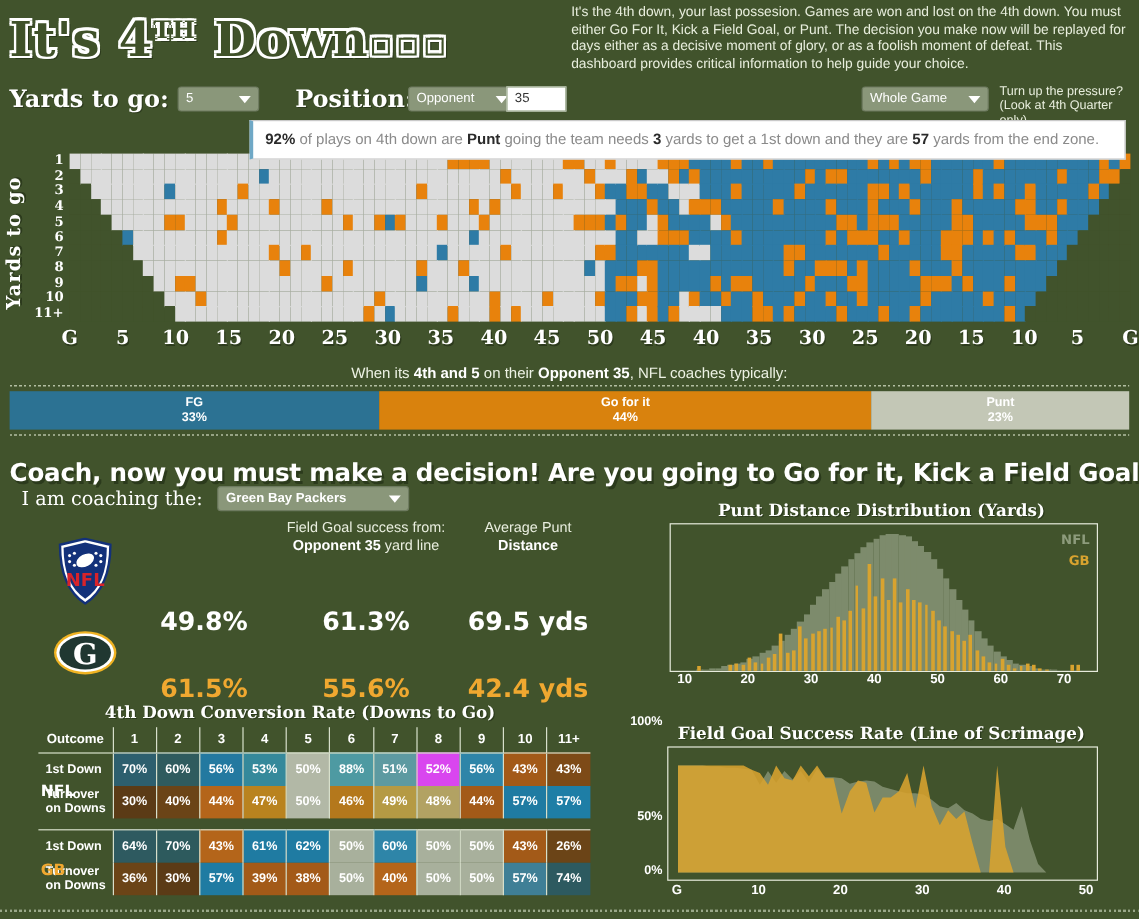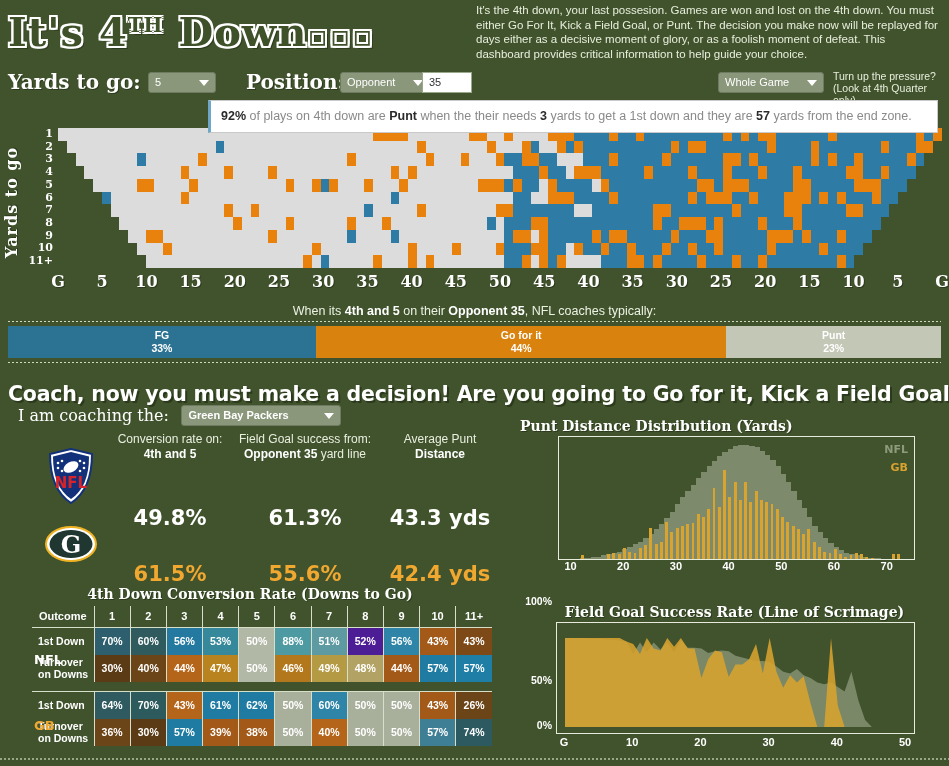--- a/index.html
+++ b/index.html
@@ -150,21 +150,21 @@
   .tbl .rowlbl{
     width:62px;text-align:left;padding-left:6px;font-weight:bold;font-size:10.5px;
     color:#ffffff;line-height:12px;
   }
   .tbl td.cell{height:27px;color:#ffffff;font-weight:bold;font-size:10.5px;}
   .grp-label{position:absolute;font-family:"DejaVu Sans",sans-serif;font-weight:bold;font-size:13px;}
   .sepline{border-left:1px solid #d7dfcb;}
   .topline{border-top:1px solid #d7dfcb;}
 
   
-  .pd-title{position:absolute;left:520px;top:418px;width:429px;text-align:left;
+  .pd-title{position:absolute;left:520px;top:418px;width:429px;text-align:center;
     font-family:"DejaVu Serif",serif;font-weight:bold;font-size:14px;color:#fff;
     text-shadow:1px 1px 0 #2b3a1c;}
   .pd-box{position:absolute;left:558px;top:436px;width:355px;height:122px;
     border:1px solid #e6ebdc;}
   .pd-bars{position:absolute;left:0;bottom:0;right:0;top:0;}
   .pd-bar{position:absolute;bottom:0;}
   .pd-leg{position:absolute;right:6px;font-family:"DejaVu Sans",sans-serif;
     font-weight:bold;font-size:11px;}
   .pd-axis{position:absolute;left:558px;top:560px;width:357px;height:18px;}
   .pd-axis span{position:absolute;top:0;transform:translateX(-50%);font-size:11px;color:#fff;font-weight:bold;}
@@ -209,21 +209,21 @@
       <span>Whole Game</span>
       <span class="arw"></span>
     </span>
   </div>
   <div class="pressure">
     <div>Turn up the pressure?</div>
     <div>(Look at 4th Quarter only)</div>
   </div>
 
   <div class="tooltip">
-    <b>92%</b><span> of plays on 4th down are </span><b>Punt</b><span> when the their needs </span><b>3</b><span> yards to get a 1st down and they are </span><b>57</b><span> yards from the end zone.</span>
+    <b>92%</b><span> of plays on 4th down are </span><b>Punt</b><span> going the team needs </span><b>3</b><span> yards to get a 1st down and they are </span><b>57</b><span> yards from the end zone.</span>
   </div>
 
   <div class="hm-ylab">Yards to go</div>
   <div class="hm-yticks" id="hm-yticks">
       <div>1</div>
       <div>2</div>
       <div>3</div>
       <div>4</div>
       <div>5</div>
       <div>6</div>
@@ -1619,35 +1619,31 @@
   </svg>
 
   <svg class="gb-logo" viewBox="0 0 54 38">
     <ellipse cx="27" cy="19" rx="26" ry="18" fill="#f0b323"></ellipse>
     <ellipse cx="27" cy="19" rx="24" ry="16" fill="#ffffff"></ellipse>
     <ellipse cx="27" cy="19" rx="21.5" ry="14" fill="#203731"></ellipse>
     <text x="27" y="28" font-family="DejaVu Serif, serif" font-size="24" font-weight="bold" fill="#ffffff" text-anchor="middle">G</text>
   </svg>
 
   <div class="stats" id="stats">
-      <div class="sthead" style="left: 85px; width: 170px;">
-        <div>Conversion rate on:</div>
-        <div><b>4th and 5</b></div>
-      </div>
       <div class="sthead" style="left: 220px; width: 170px;">
         <div>Field Goal success from:</div>
         <div><b>Opponent 35</b><span> yard line</span></div>
       </div>
       <div class="sthead" style="left: 355px; width: 170px;">
         <div>Average Punt</div>
         <div><b>Distance</b></div>
       </div>
       <div class="stval nflwhite" style="left: 85px; width: 170px; text-align: center; top: 42px;">49.8%</div>
       <div class="stval nflwhite" style="left: 220px; width: 170px; text-align: center; top: 42px;">61.3%</div>
-      <div class="stval nflwhite" style="left: 355px; width: 170px; text-align: center; top: 42px;">43.3 yds</div>
+      <div class="stval nflwhite" style="left: 355px; width: 170px; text-align: center; top: 42px;">69.5 yds</div>
       <div class="stval gbgold" style="left: 85px; width: 170px; text-align: center; top: 98px;">61.5%</div>
       <div class="stval gbgold" style="left: 220px; width: 170px; text-align: center; top: 98px;">55.6%</div>
       <div class="stval gbgold" style="left: 355px; width: 170px; text-align: center; top: 98px;">42.4 yds</div>
     </div>
 
   <div class="tbl-title">4th Down Conversion Rate (Downs to Go)</div>
   <div class="tbl" id="tbl">
       <table>
         <colgroup>
           <col style="width:62px">
@@ -1680,21 +1676,21 @@
           </tr>
           <tr>
             <td class="rowlbl topline">1st Down</td>
             <td class="cell sepline topline" style="background:#2d5f6e">70%</td>
             <td class="cell sepline topline" style="background:#2f5b5e">60%</td>
             <td class="cell sepline topline" style="background:#2379a0">56%</td>
             <td class="cell sepline topline" style="background:#35899b">53%</td>
             <td class="cell sepline topline" style="background:#b2b8a6">50%</td>
             <td class="cell sepline topline" style="background:#4e9aa2">88%</td>
             <td class="cell sepline topline" style="background:#5d9aa1">51%</td>
-            <td class="cell sepline topline" style="background:#4c1d95">52%</td>
+            <td class="cell sepline topline" style="background:#d946ef">52%</td>
             <td class="cell sepline topline" style="background:#2e85a8">56%</td>
             <td class="cell sepline topline" style="background:#a35a18">43%</td>
             <td class="cell sepline topline" style="background:#7d4a17">43%</td>
           </tr>
           <tr>
             <td class="rowlbl">Turnover<br>on Downs</td>
             <td class="cell sepline" style="background:#5b3b16">30%</td>
             <td class="cell sepline" style="background:#6b4417">40%</td>
             <td class="cell sepline" style="background:#b4651a">44%</td>
             <td class="cell sepline" style="background:#b9831f">47%</td>

